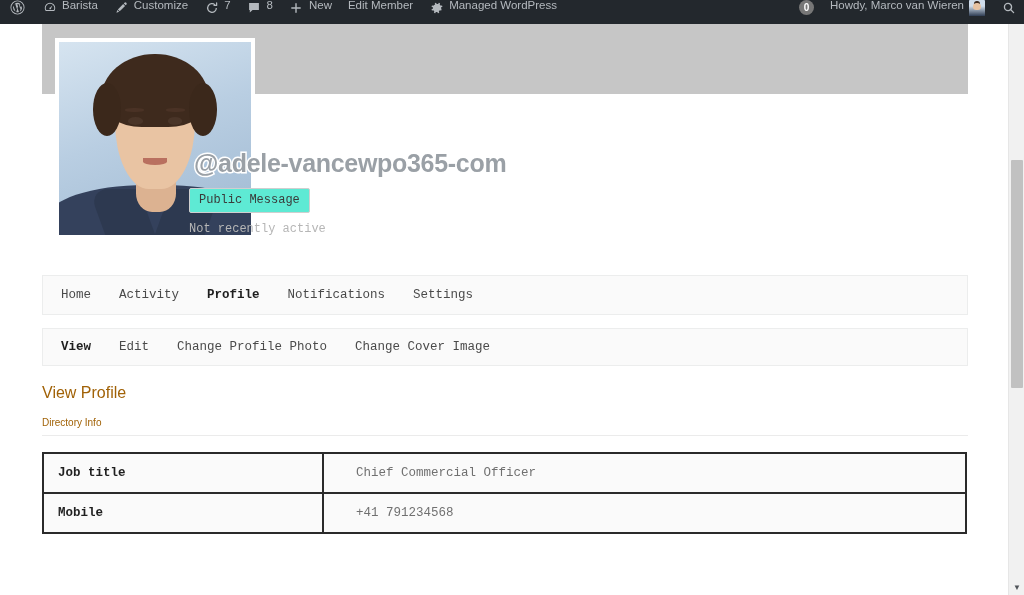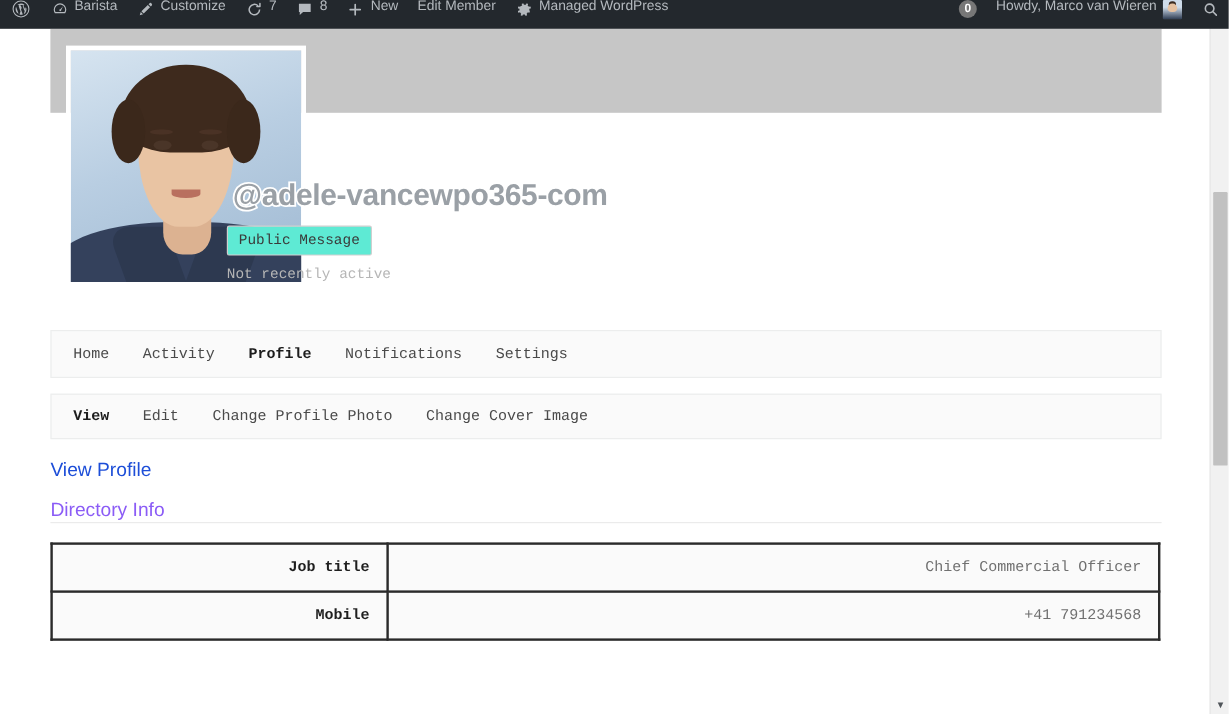--- a/index.html
+++ b/index.html
@@ -306,48 +306,47 @@
   .nav-item:first-child { padding-left: 18px; }
   .nav-item.active { font-weight: bold; color: #1d1d1d; }
 
   
   .h-view-profile {
     position: absolute;
     left: 42px; top: 360px;
     font-family: "Liberation Sans", sans-serif;
     font-size: 16px;
     font-weight: normal;
-    color: #1d4ed8;
+    color: #a16207;
   }
   .h-directory {
     position: absolute;
     left: 42px; top: 393px;
     font-family: "Liberation Sans", sans-serif;
-    font-size: 16px;
+    font-size: 10px;
     font-weight: normal;
-    color: #8b5cf6;
+    color: #a16207;
     text-align: center;
   }
   .divider {
     position: absolute;
     left: 42px; top: 411px;
     width: 926px;
     height: 1px;
     background: #ebebeb;
   }
 
   
   .profile-table {
     position: absolute;
     left: 42px; top: 428px;
     width: 925px;
     border-collapse: collapse;
     font-family: "Liberation Mono", monospace;
     table-layout: fixed;
-    text-align: right;
   }
   .profile-table td {
     border: 2px solid #2a2a2a;
     background: #fafafa;
     height: 40px;
     vertical-align: middle;
     padding: 0 14px;
     font-size: 12.5px;
   }
   .profile-table td.label {

